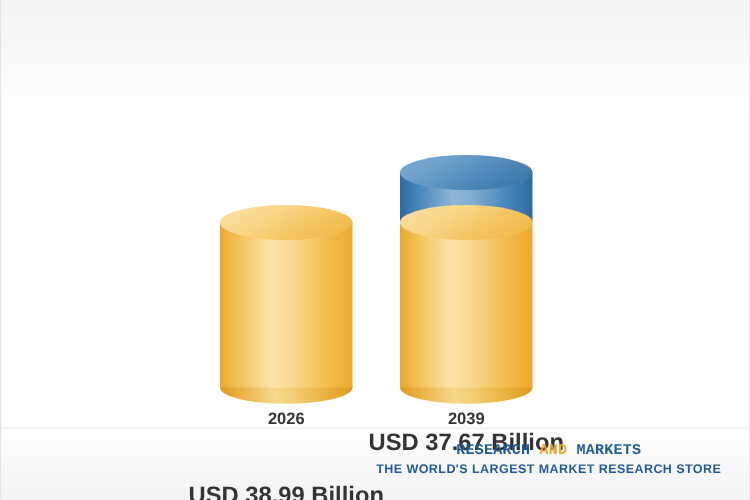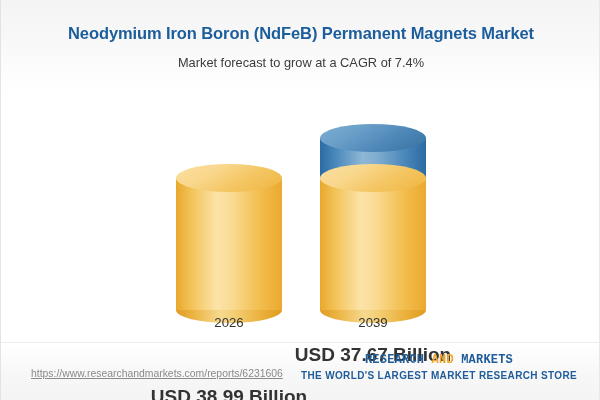--- a/index.html
+++ b/index.html
@@ -184,23 +184,23 @@
     height: 10px;
     border-radius: 50%;
     background: rgba(120,110,90,0.16);
     filter: blur(3px);
   }
 
   .axis-label {
     position: absolute;
     left: 50%;
     transform: translateX(-50%);
-    bottom: 12px;
+    bottom: 0px;
     font-size: 13.2px;
-    font-weight: normal;
+    font-weight: bold;
     color: #333333;
     white-space: nowrap;
   }
 
   
   .footer {
     position: absolute;
     left: 0;
     bottom: 0;
     width: 600px;
@@ -248,24 +248,20 @@
   }
 </style>
 </head>
 <body>
 
 <div class="infographic">
 
   <div class="bg-top-shade"></div>
   <div class="bg-bottom-shade"></div>
 
-  <div class="header">
-    <h1 class="chart-title">Neodymium Iron Boron (NdFeB) Permanent Magnets Market</h1>
-    <p class="chart-subtitle">Market forecast to grow at a CAGR of 7.4%</p>
-  </div>
 
   <div class="plot">
 
     <div class="bar-group g2026">
       <div class="value-label">USD 38.99 Billion</div>
 
       <div class="bar-shadow"></div>
 
       <div class="cylinder">
         <div class="base base-gold" style="bottom:-13px;"></div>
@@ -292,21 +288,20 @@
       </div>
 
       <div class="axis-label">2039</div>
     </div>
 
   </div>
 
   <div class="footer">
     <div class="footer-divider"></div>
 
-    <a class="footer-url" href="#">https://www.researchandmarkets.com/reports/6231606</a>
 
     <div class="logo">
       <div class="logo-wordmark"><span class="w-research">RESEARCH</span><span class="w-and"> AND </span><span class="w-markets">MARKETS</span></div>
       <div class="logo-tagline">THE WORLD'S LARGEST MARKET RESEARCH STORE</div>
     </div>
   </div>
 
 </div>
 
 </body></html>

